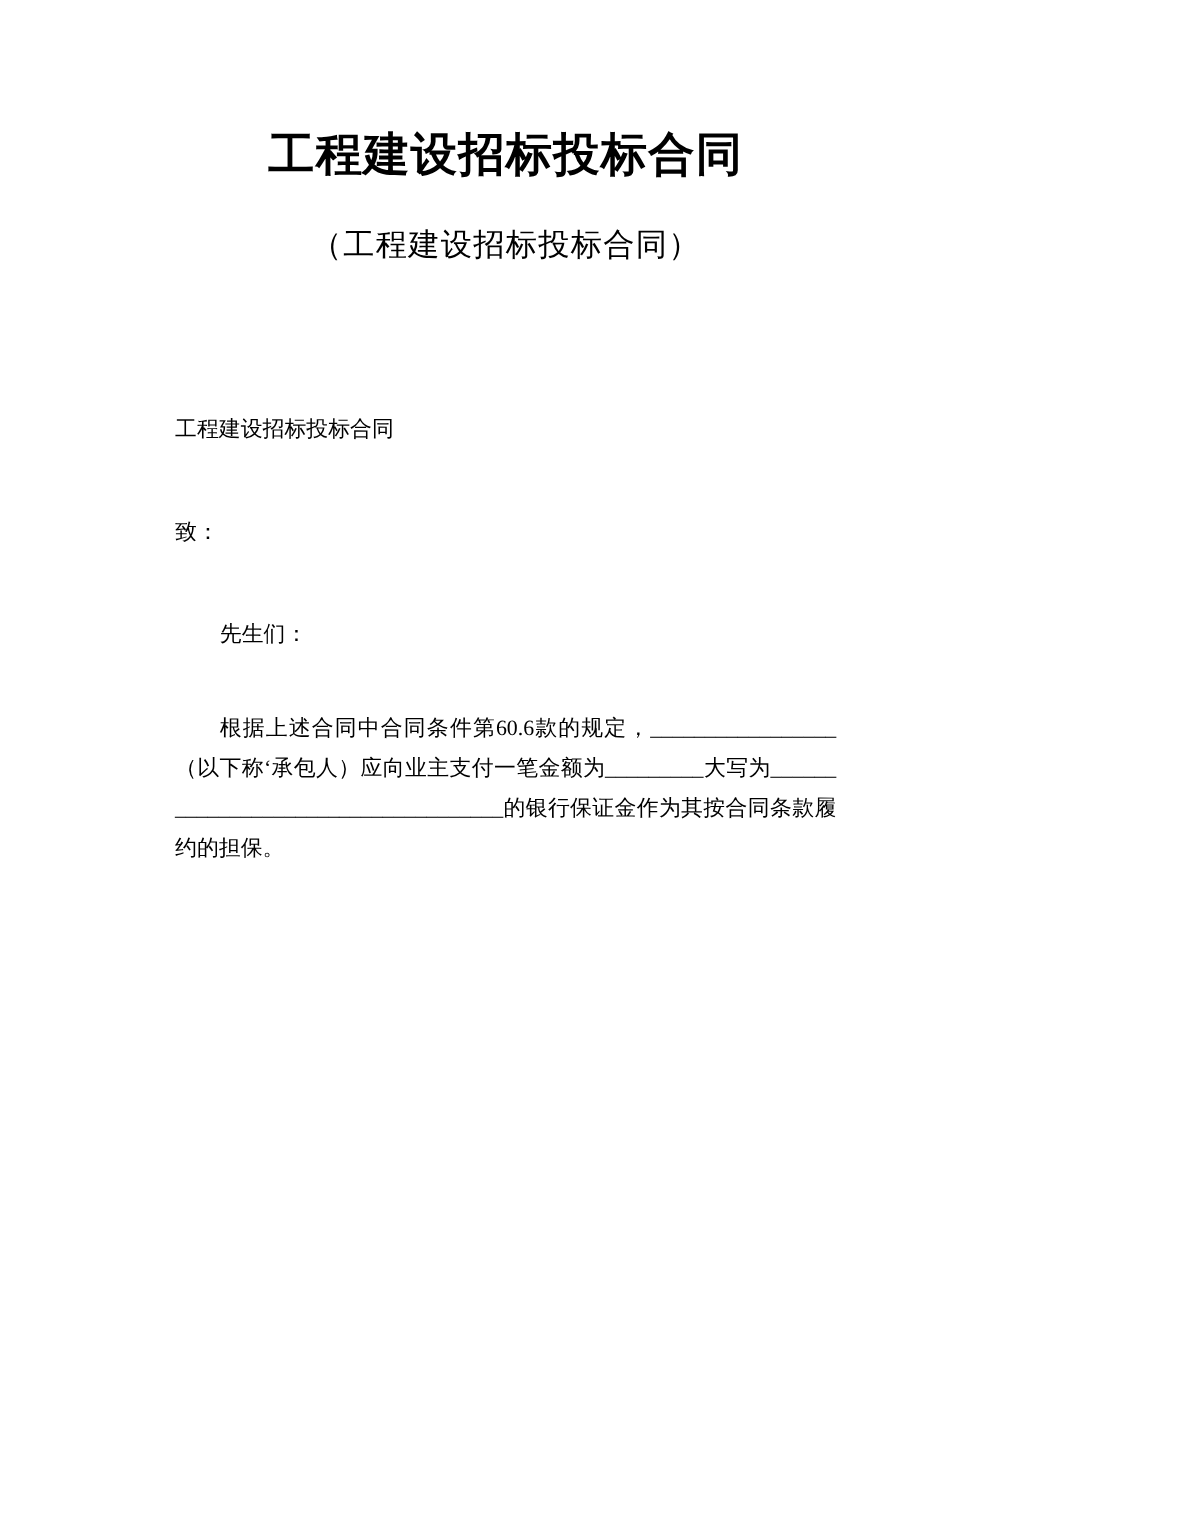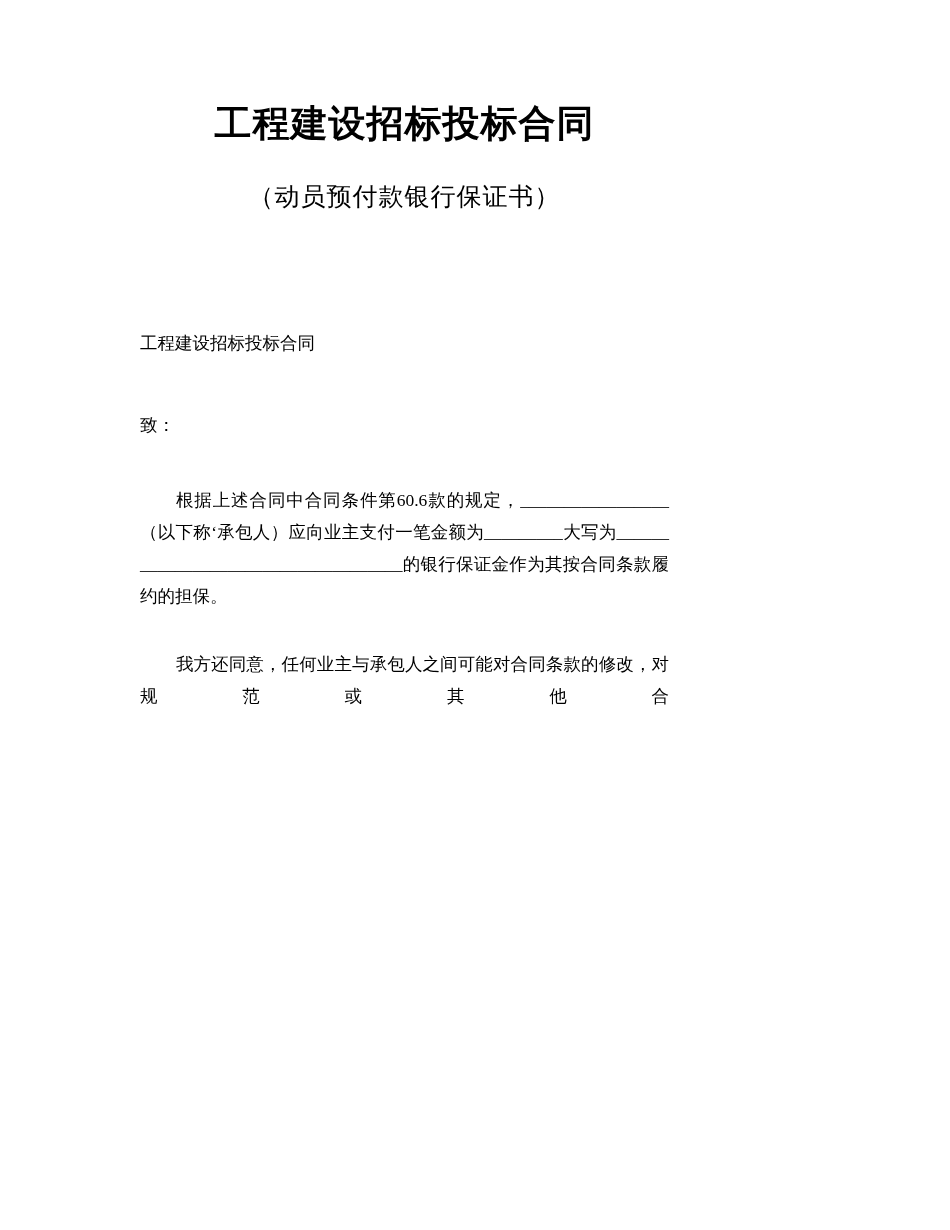--- a/index.html
+++ b/index.html
@@ -57,29 +57,29 @@
     text-align-last: justify;
   }
 </style>
 </head>
 <body>
 
 <div class="page">
 
   <h1 class="title">工程建设招标投标合同</h1>
 
-  <div class="subtitle">（动员预付款银行保证书）</div>
+  <div class="subtitle">（工程建设招标投标合同）</div>
 
   <div class="content">
 
     <div class="line">工程建设招标投标合同</div>
 
     <div class="line block-gap">致：</div>
 
+    <div class="line block-gap indent">先生们：</div>
 
     <p class="para">根据上述合同中合同条件第60.6款的规定，_________________（以下称‘承包人）应向业主支付一笔金额为_________大写为____________________________________的银行保证金作为其按合同条款履约的担保。</p>
 
 
-    <p class="para last-justify">我方还同意，任何业主与承包人之间可能对合同条款的修改，对规范或其他合</p>
 
   </div>
 
 </div>
 
 </body></html>

